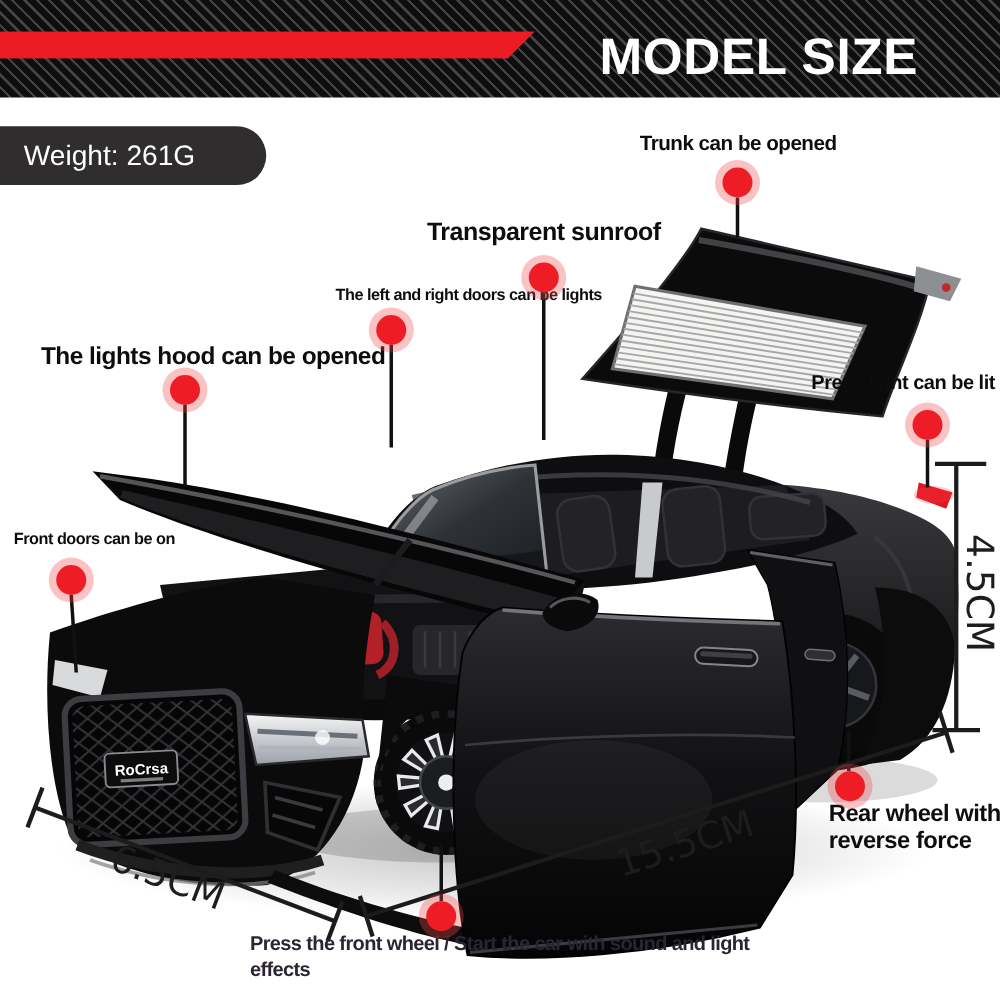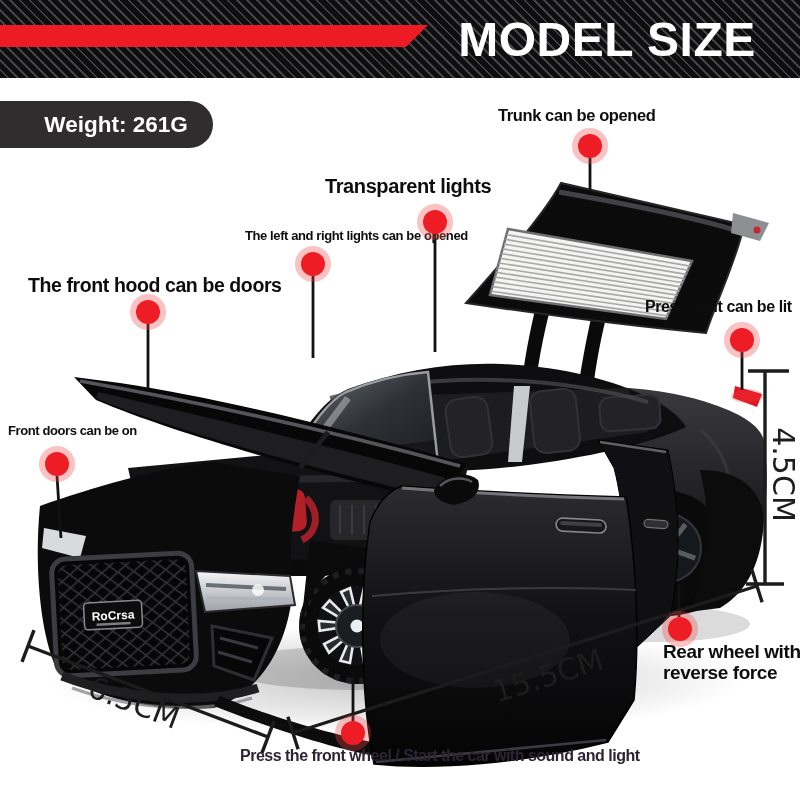--- a/index.html
+++ b/index.html
@@ -3,37 +3,37 @@
 <meta charset="utf-8">
 <style>
   html,body{margin:0;padding:0;background:#fff;}
   #stage{position:relative;width:800px;height:800px;overflow:hidden;background:#fff;
          font-family:"Liberation Sans","DejaVu Sans",sans-serif;}
   
   .banner{position:absolute;left:0;top:0;width:800px;height:78px;
           background:repeating-linear-gradient(45deg,#0e0e0f 0 5px,#434347 5px 7px);}
   .red-stripe{position:absolute;left:0;top:25px;width:428px;height:22px;background:#ed1b24;
           clip-path:polygon(0 0,100% 0,calc(100% - 22px) 100%,0 100%);}
-  .title{position:absolute;left:452px;top:12px;width:310px;text-align:center;
-         font-size:48px;font-weight:800;letter-spacing:.5px;color:#fff;}
+  .title{position:absolute;left:452px;top:22px;width:310px;text-align:center;
+         font-size:41px;font-weight:800;letter-spacing:.5px;color:#fff;}
   .weight-pill{position:absolute;left:0;top:101px;width:213px;height:47px;box-sizing:border-box;
          background:#2f2d2e;border-radius:0 24px 24px 0;color:#fff;font-size:22.5px;
-         font-weight:bold;line-height:47px;padding-left:19px;text-align:center;}
+         font-weight:normal;line-height:47px;padding-left:19px;}
   
-  .lbl{position:absolute;font-weight:bold;color:#0d0d0d;
+  .lbl{position:absolute;font-weight:bold;color:#0d0d0d;text-align:center;
        letter-spacing:-.4px;line-height:1.15;}
   .lbl-trunk{left:498px;top:106px;width:185px;font-size:16.5px;}
   .lbl-sunroof{left:325px;top:175px;width:220px;font-size:20px;}
   .lbl-doors{left:245px;top:229px;width:260px;font-size:13px;}
   .lbl-hood{left:28px;top:274px;width:285px;font-size:19.5px;}
   .lbl-tail{left:645px;top:298px;width:155px;font-size:16px;}
   .lbl-frontlights{left:8px;top:424px;width:135px;font-size:13px;}
   .lbl-rearwheel{left:617px;top:642px;width:175px;font-size:19px;text-align:left;line-height:1.1;margin-left:46px;}
   .lbl-press{left:200px;top:746px;font-size:16px;text-align:left;color:#2b2533;
-             line-height:1.3;letter-spacing:-.5px;white-space:nowrap;margin-left:40px;}
+             line-height:1.3;letter-spacing:-.5px;white-space:nowrap;}
   
   .marker{position:absolute;width:24px;height:24px;margin:-12px 0 0 -12px;border-radius:50%;
           background:#ee1c24;box-shadow:0 0 0 6px rgba(240,70,70,.33);}
   
   .dim{position:absolute;font-family:"DejaVu Sans","Liberation Sans",sans-serif;
        font-weight:500;color:#1d1d1d;text-align:center;}
   .dim-h{left:723px;top:457px;width:120px;font-size:30px;transform:rotate(90deg);}
   .dim-l{left:478px;top:658px;width:140px;font-size:30px;transform:rotate(-17.6deg);}
   .dim-w{left:64px;top:685px;width:140px;font-size:30px;transform:rotate(20.8deg);}
   .overlay{position:absolute;left:0;top:0;}
@@ -266,28 +266,29 @@
       </g>
       <g>
         <line x1="28" y1="646" x2="268" y2="737"></line>
         <line x1="34" y1="630.1" x2="22" y2="661.9"></line>
         <line x1="274" y1="721.1" x2="262" y2="752.9"></line>
       </g>
     </g>
   </svg>
 
   <div class="lbl lbl-trunk">Trunk can be opened</div>
-  <div class="lbl lbl-sunroof">Transparent lights</div>
-  <div class="lbl lbl-doors">The left and right lights can be opened</div>
-  <div class="lbl lbl-hood">The front hood can be doors</div>
+  <div class="lbl lbl-sunroof">Transparent sunroof</div>
+  <div class="lbl lbl-doors">The left and right doors can be lights</div>
+  <div class="lbl lbl-hood">The lights hood can be opened</div>
   <div class="lbl lbl-tail">Press light can be lit</div>
   <div class="lbl lbl-frontlights">Front doors can be on</div>
   <div class="lbl lbl-rearwheel">Rear wheel with reverse force</div>
   <div class="lbl lbl-press">
     <div>Press the front wheel / Start the car with sound and light</div>
+    <div>effects</div>
   </div>
 
   <div class="marker" style="left:590px;top:146px;"></div>
   <div class="marker" style="left:435px;top:222px;"></div>
   <div class="marker" style="left:313px;top:264px;"></div>
   <div class="marker" style="left:148px;top:312px;"></div>
   <div class="marker" style="left:742px;top:340px;"></div>
   <div class="marker" style="left:57px;top:464px;"></div>
   <div class="marker" style="left:680px;top:629px;"></div>
   <div class="marker" style="left:353px;top:733px;"></div>

